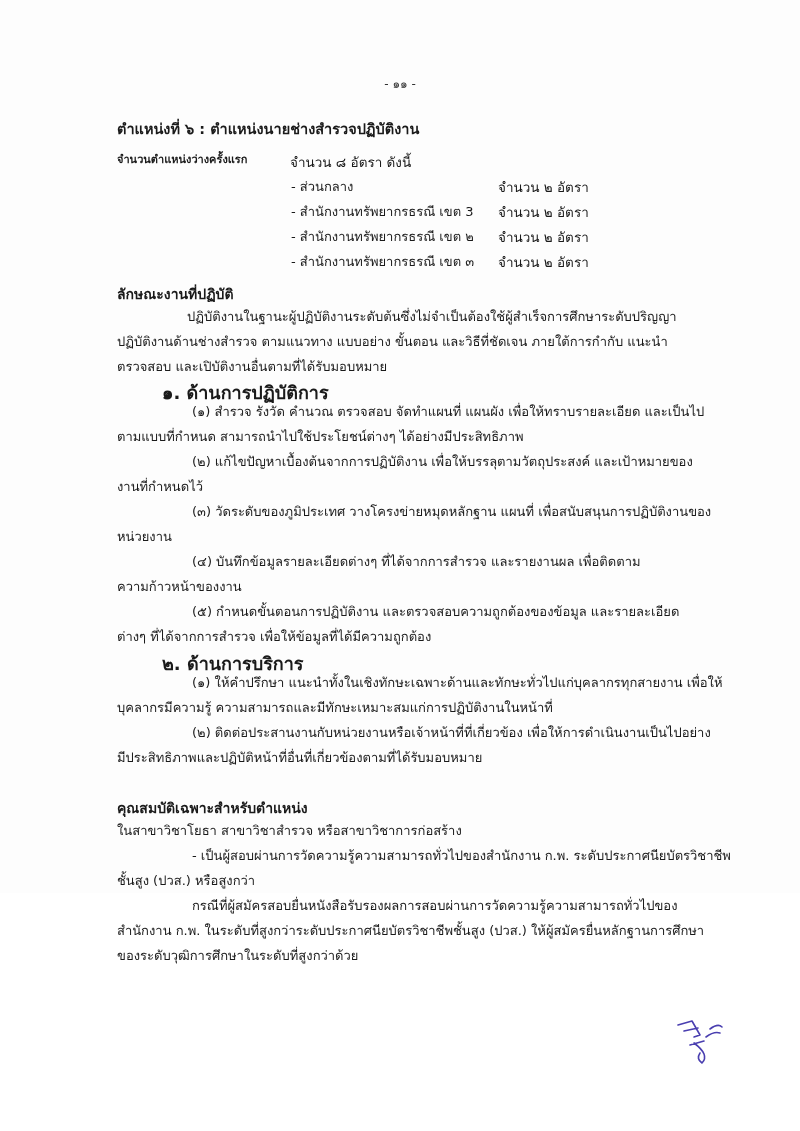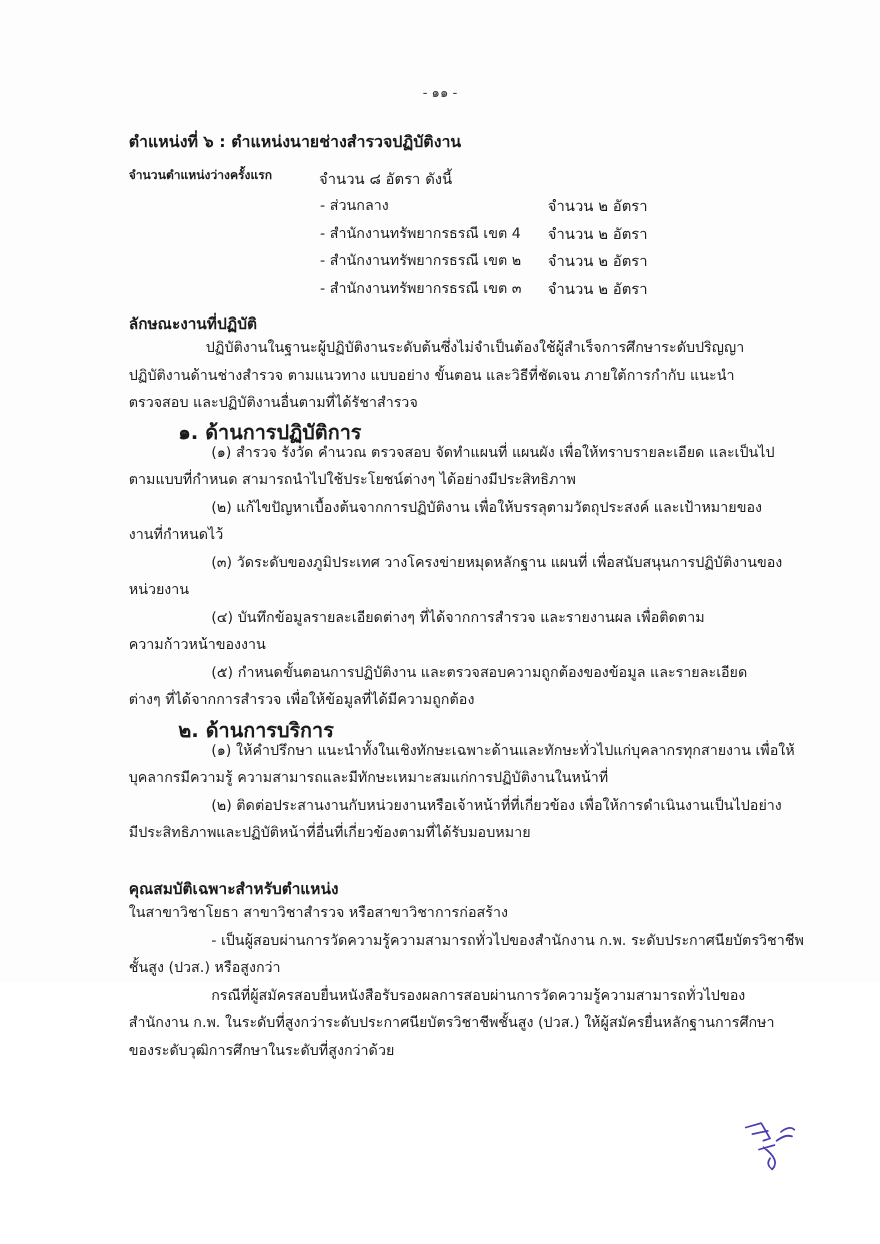--- a/index.html
+++ b/index.html
@@ -63,33 +63,33 @@
 <div class="page">
 
   <div class="pagenum">- ๑๑ -</div>
 
   <div class="abs h-title">ตำแหน่งที่ ๖ : ตำแหน่งนายช่างสำรวจปฏิบัติงาน</div>
   <div class="abs h-count-label">จำนวนตำแหน่งว่างครั้งแรก</div>
   <div class="abs h-count-value">จำนวน ๘ อัตรา ดังนี้</div>
 
   <div class="abs unit-name" style="top:176px">- ส่วนกลาง</div>
   <div class="abs unit-count" style="top:176px">จำนวน ๒ อัตรา</div>
-  <div class="abs unit-name" style="top:201px">- สำนักงานทรัพยากรธรณี เขต 4</div>
+  <div class="abs unit-name" style="top:201px">- สำนักงานทรัพยากรธรณี เขต 3</div>
   <div class="abs unit-count" style="top:201px">จำนวน ๒ อัตรา</div>
   <div class="abs unit-name" style="top:226px">- สำนักงานทรัพยากรธรณี เขต ๒</div>
   <div class="abs unit-count" style="top:226px">จำนวน ๒ อัตรา</div>
   <div class="abs unit-name" style="top:251px">- สำนักงานทรัพยากรธรณี เขต ๓</div>
   <div class="abs unit-count" style="top:251px">จำนวน ๒ อัตรา</div>
 
   <div class="abs section-heading" style="top:283px">ลักษณะงานที่ปฏิบัติ</div>
 
   <div class="para" style="top:304px">
     <span class="line indent1">ปฏิบัติงานในฐานะผู้ปฏิบัติงานระดับต้นซึ่งไม่จำเป็นต้องใช้ผู้สำเร็จการศึกษาระดับปริญญา</span>
     <span class="line">ปฏิบัติงานด้านช่างสำรวจ ตามแนวทาง แบบอย่าง ขั้นตอน และวิธีที่ชัดเจน ภายใต้การกำกับ แนะนำ</span>
-    <span class="line">ตรวจสอบ และปฏิบัติงานอื่นตามที่ได้รัชาสำรวจ</span>
+    <span class="line">ตรวจสอบ และเปิบัติงานอื่นตามที่ได้รับมอบหมาย</span>
   </div>
 
   <div class="abs sub-heading" style="top:378px">๑. ด้านการปฏิบัติการ</div>
 
   <div class="para" style="top:399px">
     <span class="line indent-item">(๑)  สำรวจ รังวัด คำนวณ ตรวจสอบ จัดทำแผนที่ แผนผัง เพื่อให้ทราบรายละเอียด และเป็นไป</span>
     <span class="line">ตามแบบที่กำหนด สามารถนำไปใช้ประโยชน์ต่างๆ ได้อย่างมีประสิทธิภาพ</span>
     <span class="line indent-item">(๒)  แก้ไขปัญหาเบื้องต้นจากการปฏิบัติงาน เพื่อให้บรรลุตามวัตถุประสงค์ และเป้าหมายของ</span>
     <span class="line">งานที่กำหนดไว้</span>
     <span class="line indent-item">(๓)  วัดระดับของภูมิประเทศ วางโครงข่ายหมุดหลักฐาน แผนที่ เพื่อสนับสนุนการปฏิบัติงานของ</span>

